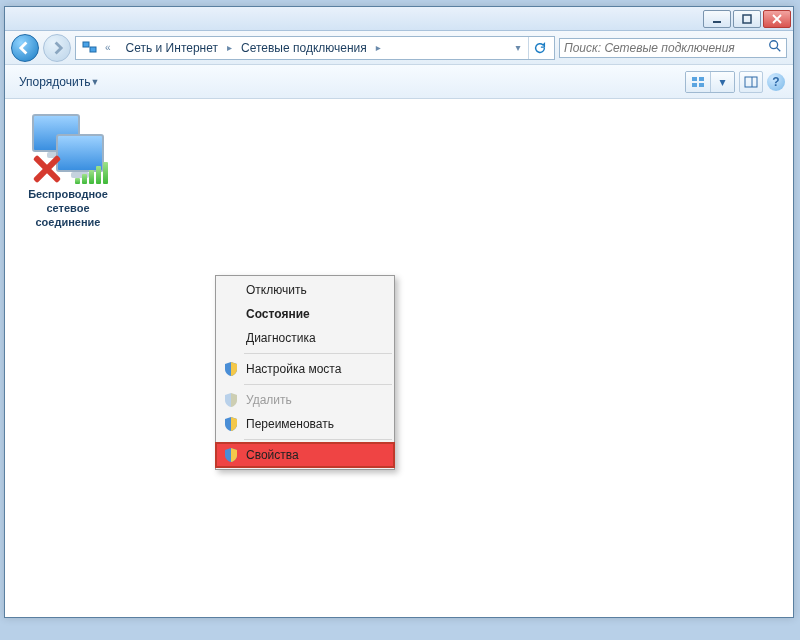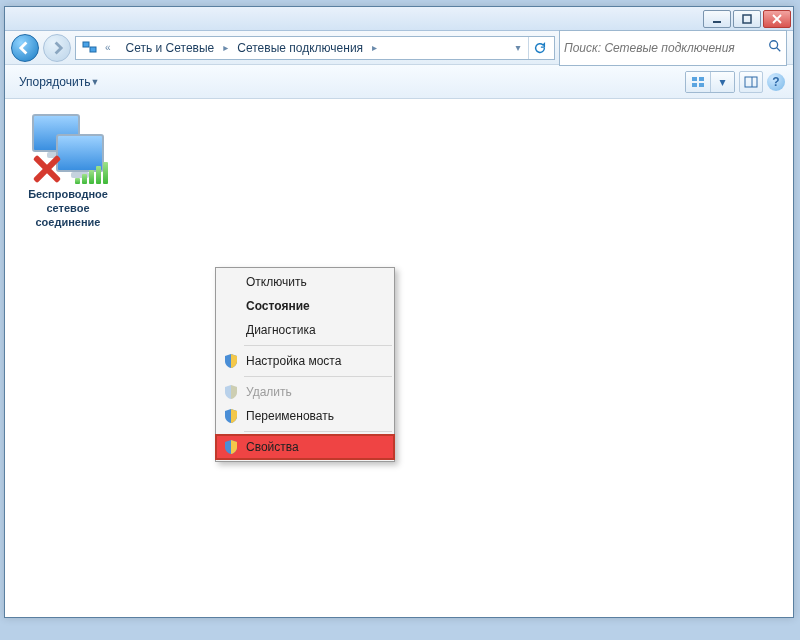--- a/index.html
+++ b/index.html
@@ -42,21 +42,21 @@
   flex: 1; height: 24px; border:1px solid #9cb7cf; background:#fff;
   display:flex; align-items:center; font-size:12px; color:#1b3d5f;
 }
 .addr .seg { padding: 0 6px; display:flex; align-items:center; gap:4px; height:100%; }
 .addr .chev { color:#6a8aab; font-size:10px; padding:0 3px; }
 .addr .net-ic { width:16px; height:16px; }
 .addr-end { display:flex; align-items:center; gap:2px; padding-right:4px;}
 .addr-drop { width:16px; color:#6a8aab; font-size:10px; text-align:center;}
 .addr-refresh { width:22px; height:22px; border-left:1px solid #c7d7e6; display:flex; align-items:center; justify-content:center; color:#1a7cc4;}
 .search {
-  width: 228px; height:36px; border:1px solid #9cb7cf; background:#fff;
+  width: 228px; height:20px; border:1px solid #9cb7cf; background:#fff;
   display:flex; align-items:center; padding:0 4px; font-size:12px; color:#8a9aab;
 }
 .search input { flex:1; border:0; outline:0; font-size:12px; font-style:italic; color:#8a9aab; background:transparent; }
 .search .mag { color:#2f6aa8; }
 
 
 .toolbar {
   height: 34px; background: linear-gradient(#f6fbff,#e6f0fa);
   display:flex; align-items:center; padding:0 8px; border-bottom:1px solid #c7d7e6;
   font-size:12px; color:#17406c;
@@ -99,21 +99,21 @@
 .sigbars span:nth-child(3){height:14px;} .sigbars span:nth-child(4){height:18px;}
 .sigbars span:nth-child(5){height:22px;}
 .plug { position:absolute; right:2px; bottom:0; width:30px; height:22px;}
 .plug .cab { position:absolute; left:0; top:8px; width:18px; height:6px; background:#8a9aa6; border-radius:3px;}
 .plug .head { position:absolute; right:0; top:2px; width:14px; height:16px; background:#e8ecef;
   border:1px solid #a8b5c0; border-radius:2px;}
 .conn .lbl { line-height:1.25; }
 
 
 .ctx {
-  position:absolute; left:210px; top:168px; width:180px;
+  position:absolute; left:210px; top:176px; width:180px;
   background:#f4f4f4; border:1px solid #9a9a9a; box-shadow:3px 3px 6px rgba(0,0,0,.25);
   font-size:12px; color:#222; padding:2px 0;
 }
 .ctx .row { display:flex; align-items:center; height:24px; padding:0 8px 0 30px; position:relative;}
 .ctx .row.bold { font-weight:bold; }
 .ctx .row.disabled { color:#9c9c9c; }
 .ctx .row.highlight { outline:2px solid #c0392b; outline-offset:-1px; background:#ef4444;}
 .ctx .sep { height:1px; background:#d6d6d6; margin:3px 2px 3px 28px;}
 .ctx .shield { position:absolute; left:7px; width:16px; height:16px; }
 .shield svg { width:16px; height:16px; }
@@ -156,21 +156,21 @@
     </div>
 
     <div class="addr">
       <div class="seg">
         <svg class="net-ic" viewBox="0 0 16 16">
           <rect x="1" y="2" width="6" height="5" fill="#4aa3e8" stroke="#1e6aa8"></rect>
           <rect x="8" y="7" width="6" height="5" fill="#4aa3e8" stroke="#1e6aa8"></rect>
         </svg>
         <span class="chev">«</span>
       </div>
-      <span class="seg">Сеть и Сетевые</span>
+      <span class="seg">Сеть и Интернет</span>
       <span class="chev">▸</span>
       <span class="seg">Сетевые подключения</span>
       <span class="chev">▸</span>
       <div style="flex:1"></div>
       <div class="addr-end">
         <div class="addr-drop">▾</div>
         <div class="addr-refresh">
           <svg width="14" height="14" viewBox="0 0 16 16">
               <path d="M13 8a5 5 0 1 1-1.5-3.5L13 3v4H9" fill="none" stroke="#1a7cc4" stroke-width="1.6"></path>
             </svg>

